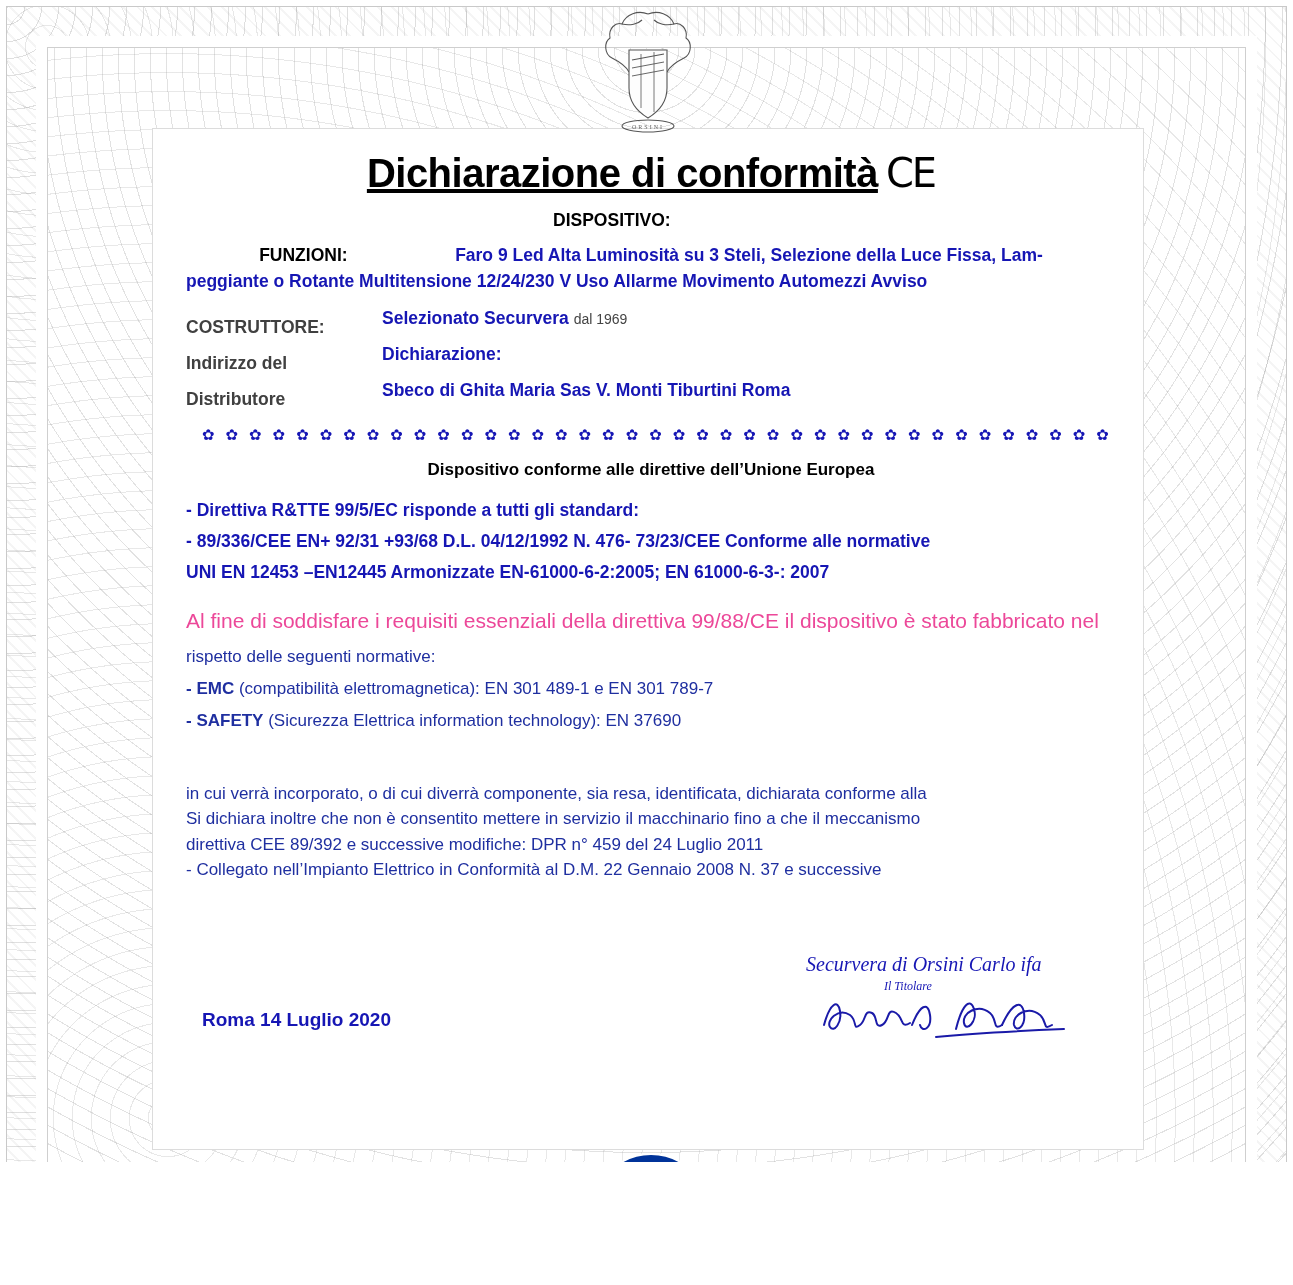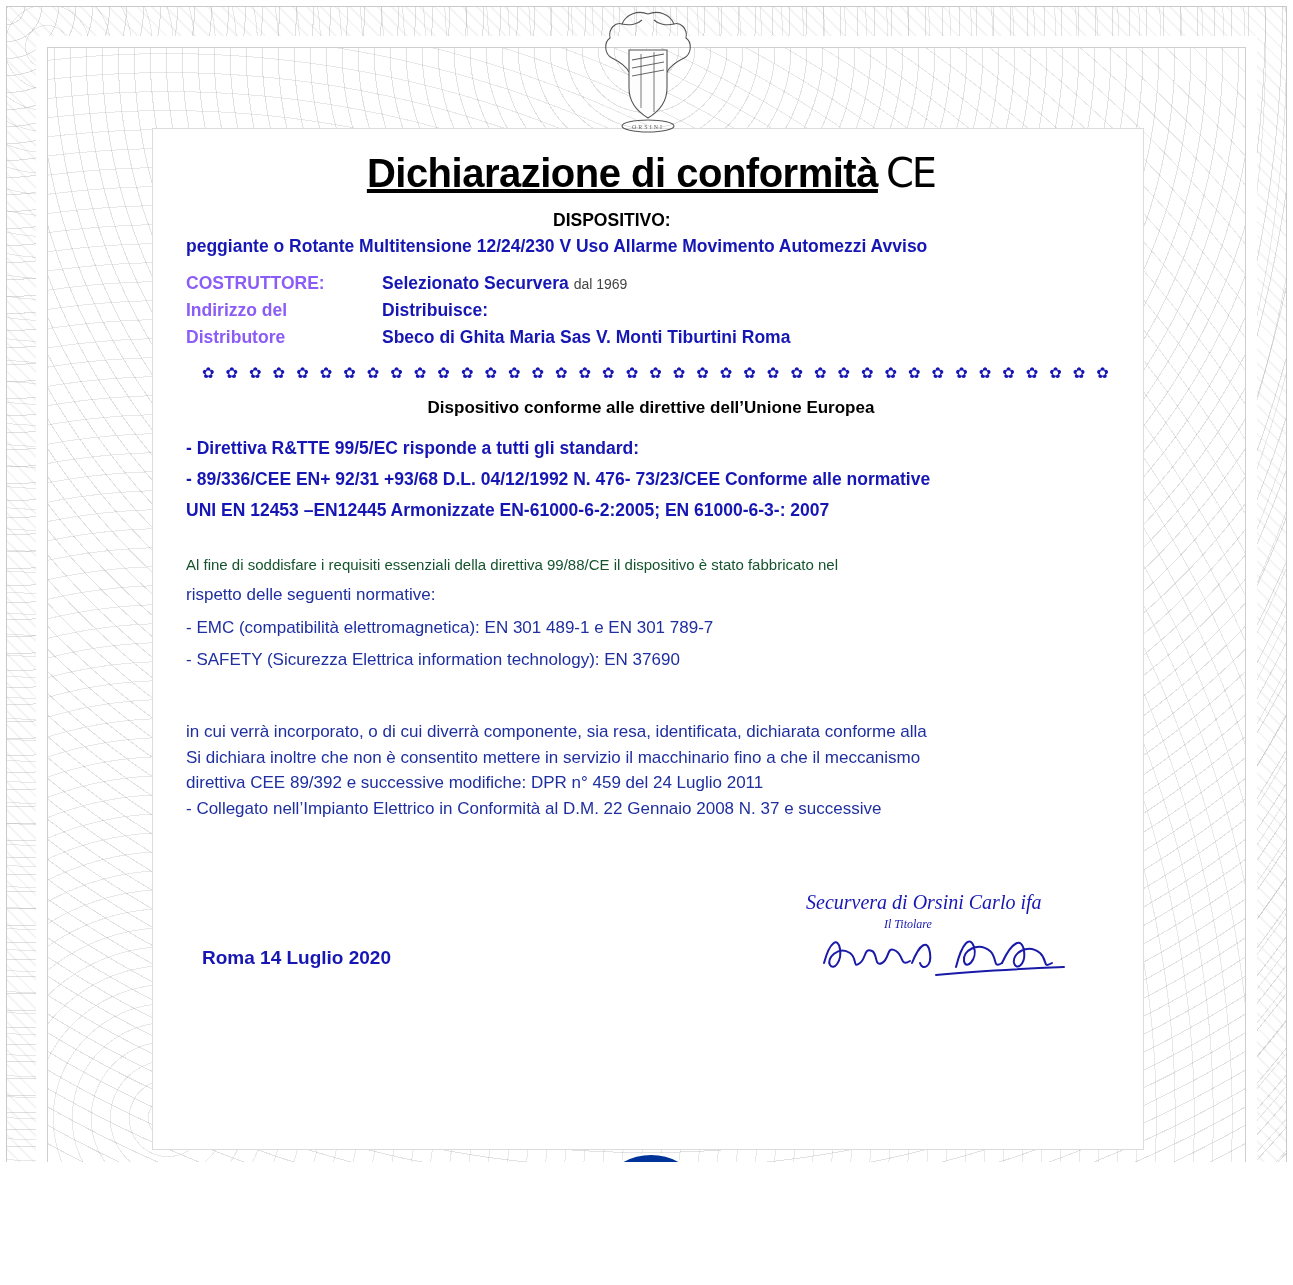--- a/index.html
+++ b/index.html
@@ -110,23 +110,24 @@
   .constructor-block {
     margin-top: 16px;
     font-size: 17.5px;
   }
   .cb-row {
     display: flex;
     margin-bottom: 6px;
   }
   .cb-label {
     font-weight: bold;
-    color: #8b5cf6;
+    color: #404040;
     width: 196px;
     flex: 0 0 196px;
+    margin-top: 9px;
   }
   .cb-val {
     font-weight: bold;
     color: #1616b4;
   }
   .cb-val .small {
     font-weight: normal;
     font-size: 14px;
     color: #444;
   }
@@ -147,32 +148,32 @@
     margin-top: 16px;
   }
   .dir {
     color: #1616b4;
     font-weight: bold;
     font-size: 17.5px;
     margin-top: 10px;
   }
   .dir.first { margin-top: 20px; }
   .para {
-    color: #14532d;
-    font-size: 15px;
-    margin-top: 32px;
+    color: #ec4899;
+    font-size: 21px;
+    margin-top: 22px;
     line-height: 1.55;
   }
   .para2 {
     color: #1f2fa0;
     font-size: 17px;
     margin-top: 6px;
     line-height: 1.55;
   }
-  .para2 b { font-weight: normal; }
+  .para2 b { font-weight: bold; }
   .big-para {
     color: #1f2fa0;
     font-size: 17px;
     margin-top: 46px;
     line-height: 1.5;
   }
   .sig-area {
     position: relative;
     margin-top: 70px;
     height: 110px;
@@ -247,33 +248,37 @@
 
     <div class="title-row">
       <span class="title">Dichiarazione di conformità</span><span class="ce-title">CE</span>
     </div>
 
     <div class="field">
       <span class="fl">DISPOSITIVO:</span>
     </div>
 
 
+    <div class="field">
+      <span class="fl">FUNZIONI:</span>
+      <span class="fv">Faro 9 Led Alta Luminosità su 3 Steli, Selezione della Luce Fissa, Lam-</span>
+    </div>
     <div class="contline">peggiante o Rotante Multitensione 12/24/230 V Uso Allarme Movimento Automezzi Avviso</div>
 
     <div class="constructor-block">
       <div class="cb-row">
         <span class="cb-label">COSTRUTTORE:</span>
         <span class="cb-val">
           <span>Selezionato Securvera</span>
           <span class="small">dal 1969</span>
         </span>
       </div>
       <div class="cb-row">
         <span class="cb-label">Indirizzo del</span>
-        <span class="cb-val">Distribuisce:</span>
+        <span class="cb-val">Dichiarazione:</span>
       </div>
       <div class="cb-row">
         <span class="cb-label">Distributore</span>
         <span class="cb-val">Sbeco di Ghita Maria Sas V. Monti Tiburtini Roma</span>
       </div>
     </div>
 
     <div class="stars">✿ ✿ ✿ ✿ ✿ ✿ ✿ ✿ ✿ ✿ ✿ ✿ ✿ ✿ ✿ ✿ ✿ ✿ ✿ ✿ ✿ ✿ ✿ ✿ ✿ ✿ ✿ ✿ ✿ ✿ ✿ ✿ ✿ ✿ ✿ ✿ ✿ ✿ ✿ ✿ ✿ ✿ ✿ ✿</div>
 
     <div class="conforme">Dispositivo conforme alle direttive dell’Unione Europea</div>

